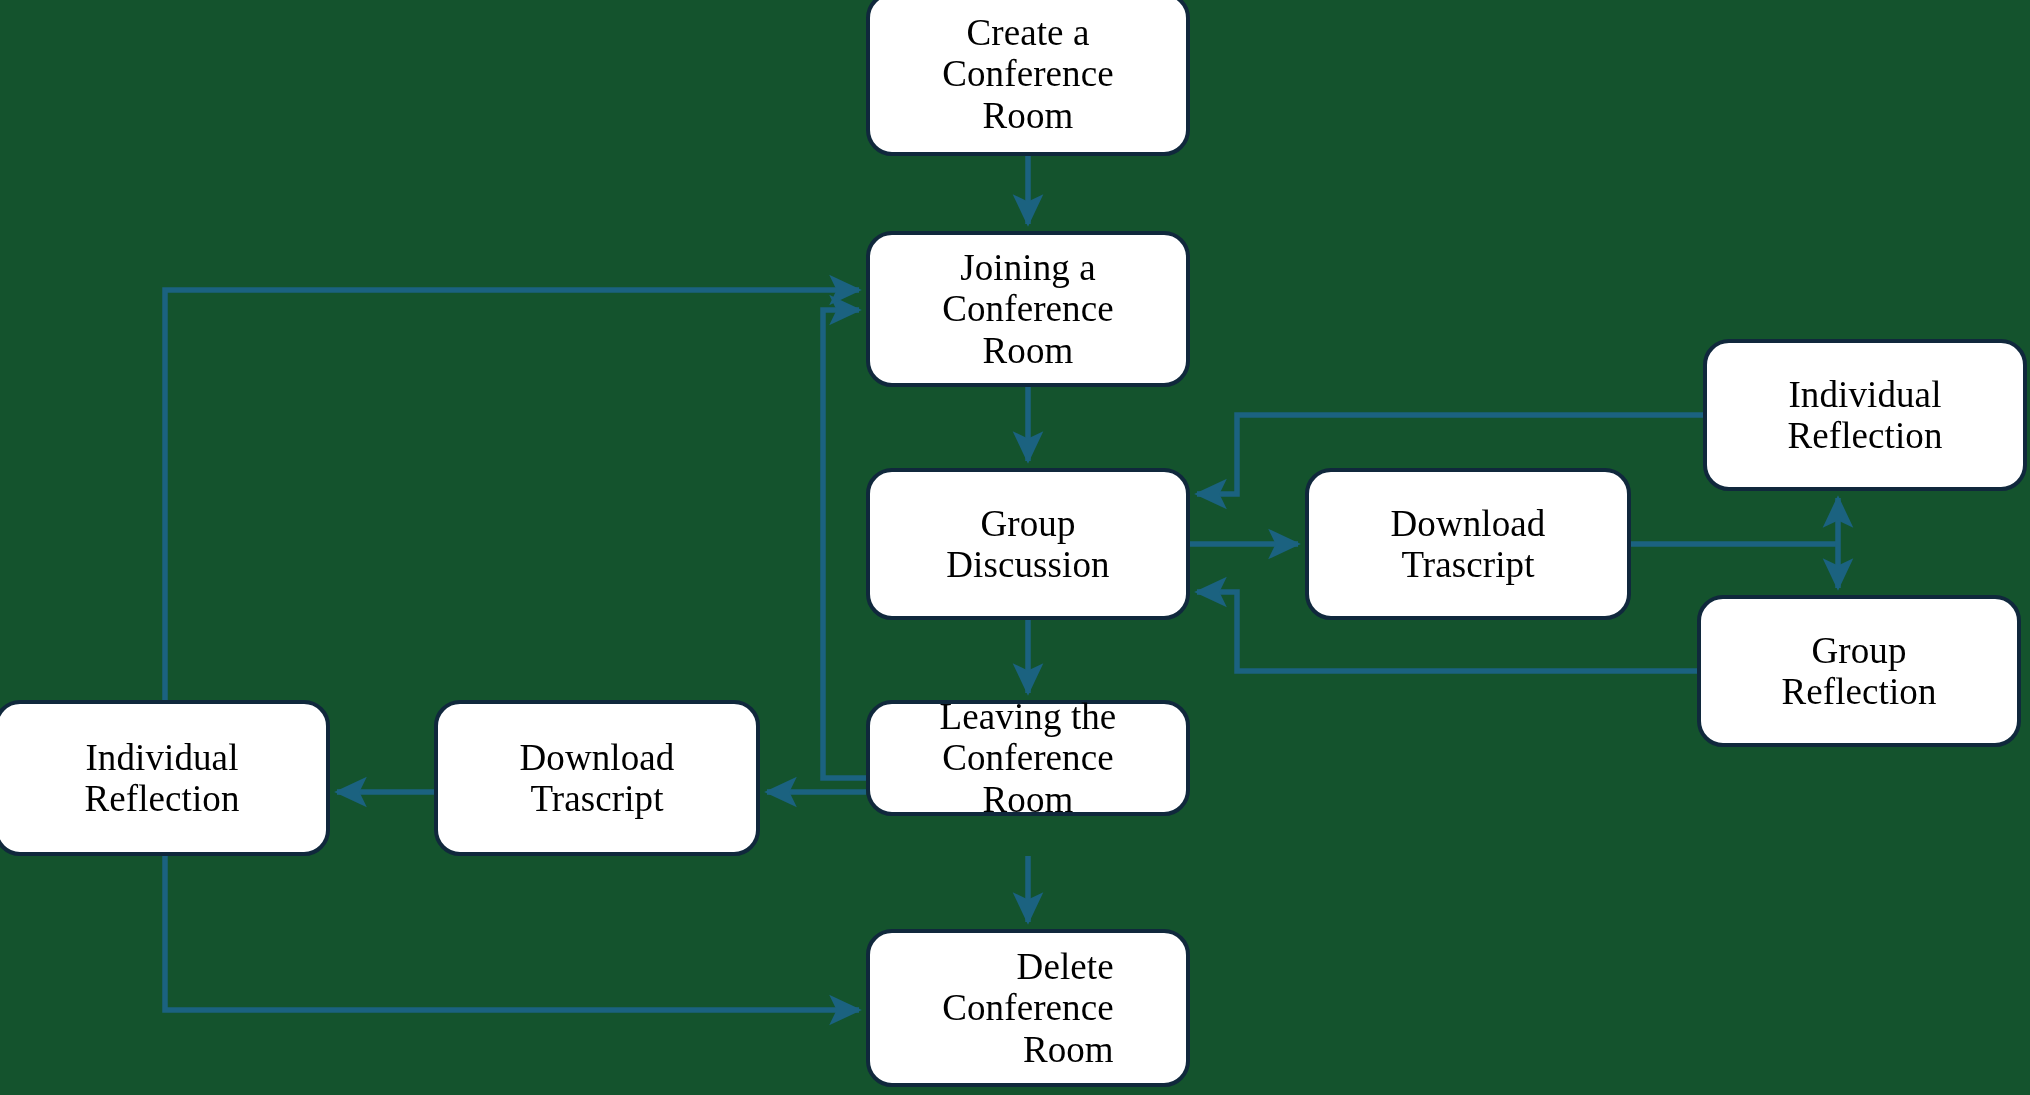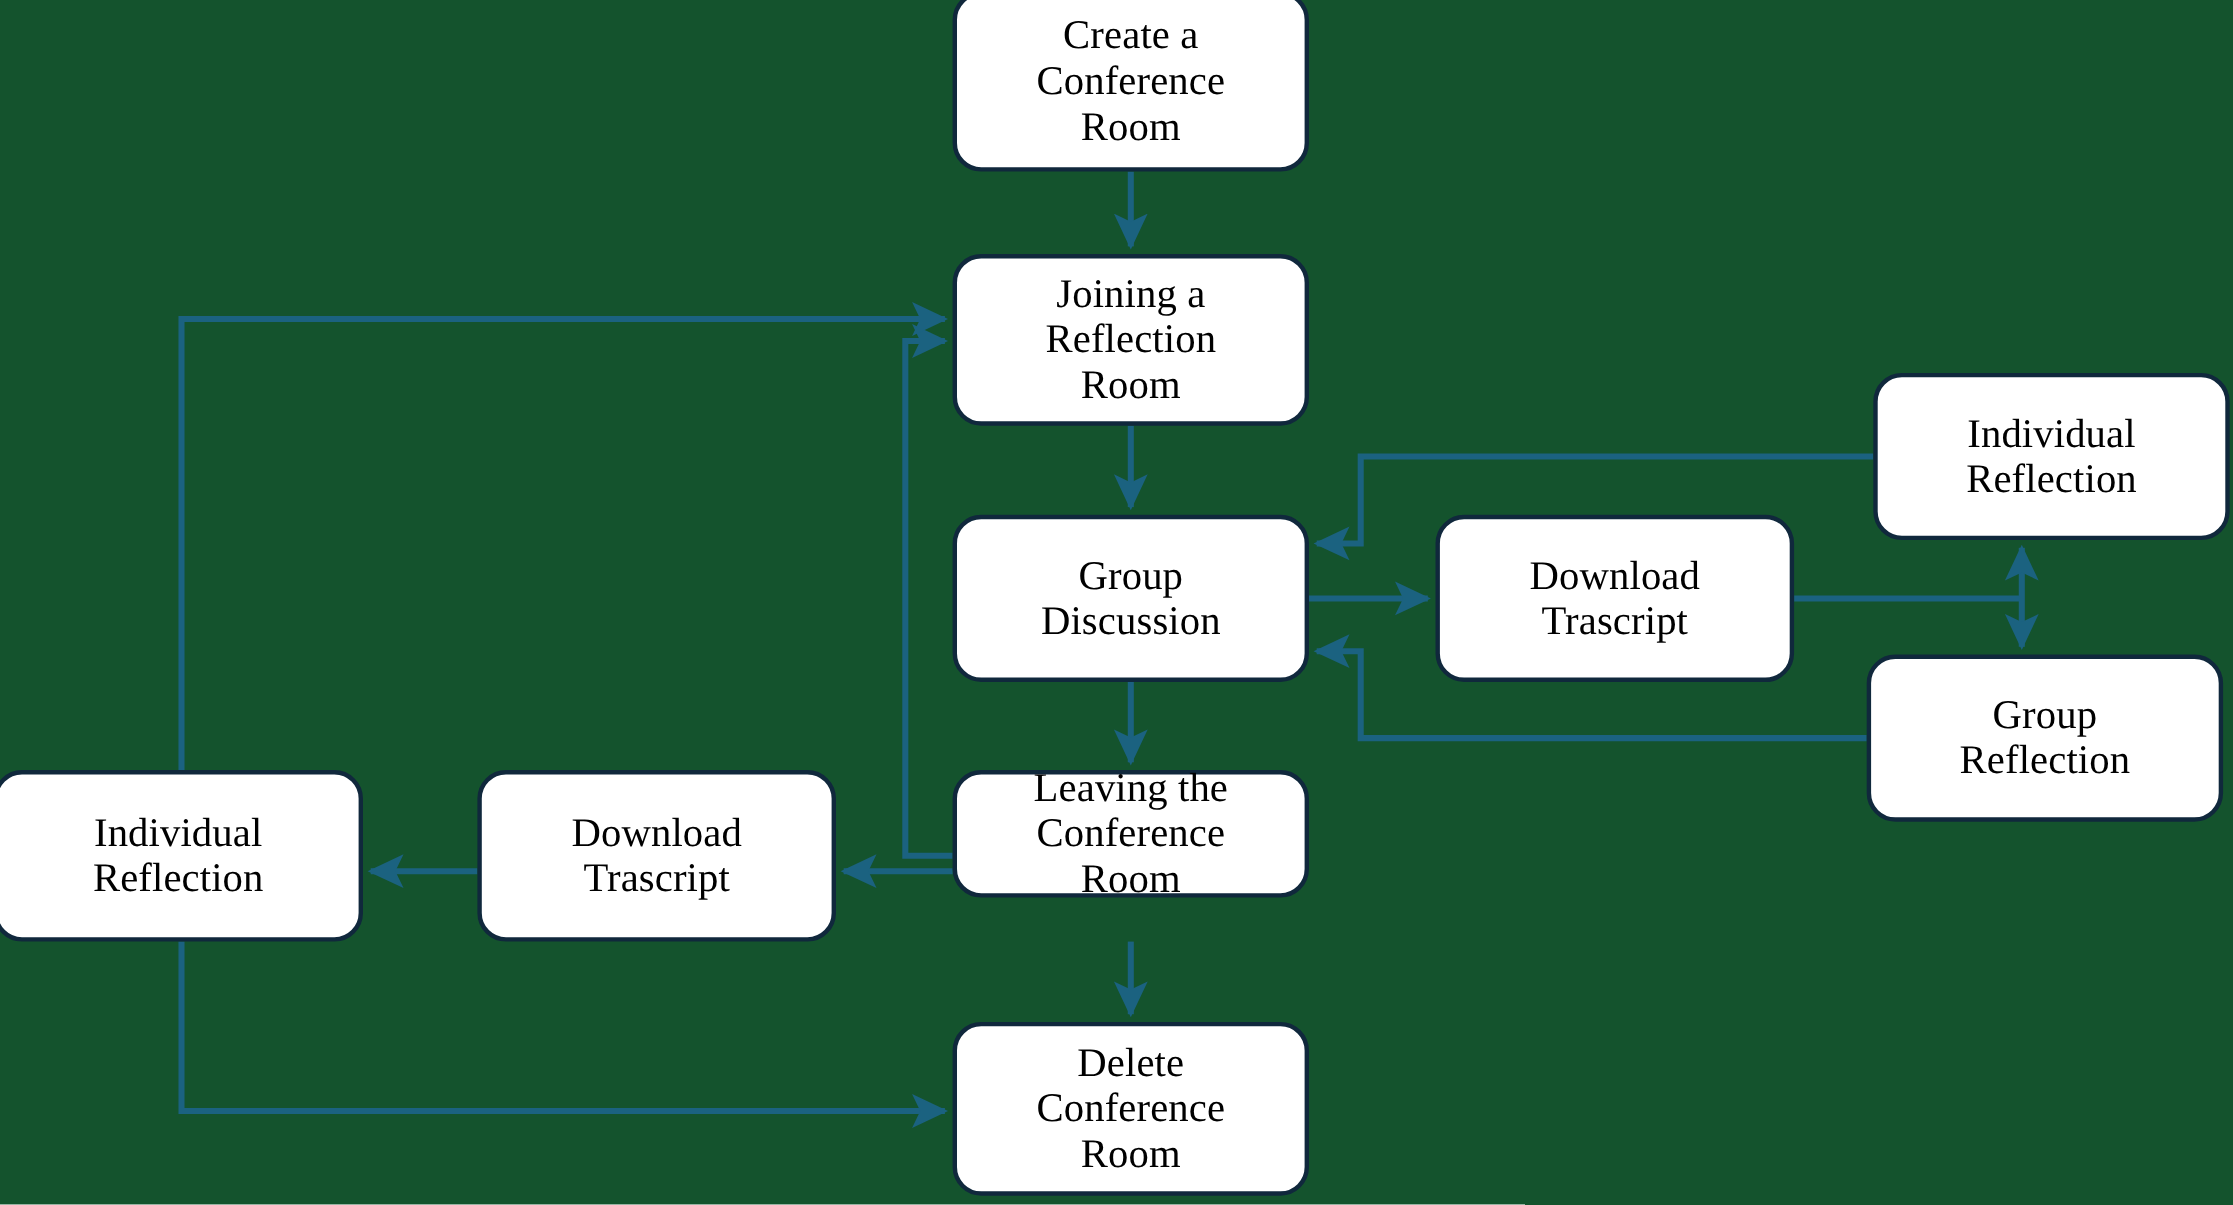--- a/index.html
+++ b/index.html
@@ -84,21 +84,21 @@
       <path d="M 165 856 L 165 1010 L 859 1010" marker-end="url(#arrow)"></path>
 
     </g>
   </svg>
 
   <div class="node" style="left:866px; top:-8px; width:324px; height:164px;">Create a
 Conference
 Room</div>
 
   <div class="node" style="left:866px; top:231px; width:324px; height:156px;">Joining a
-Reflection
+Conference
 Room</div>
 
   <div class="node" style="left:866px; top:468px; width:324px; height:152px;">Group
 Discussion</div>
 
   <div class="node" style="left:1305px; top:468px; width:326px; height:152px;">Download
 Trascript</div>
 
   <div class="node" style="left:1703px; top:339px; width:324px; height:152px;">Individual
 Reflection</div>
@@ -109,17 +109,17 @@
   <div class="node" style="left:866px; top:700px; width:324px; height:116px;">Leaving the
 Conference
 Room</div>
 
   <div class="node" style="left:434px; top:700px; width:326px; height:156px;">Download
 Trascript</div>
 
   <div class="node" style="left:-6px; top:700px; width:336px; height:156px;">Individual
 Reflection</div>
 
-  <div class="node" style="left:866px; top:929px; width:324px; height:158px;">Delete
+  <div class="node" style="left:866px; top:929px; width:324px; height:158px;text-align:right;">Delete
 Conference
 Room</div>
 
 </div>
 
 </body></html>

